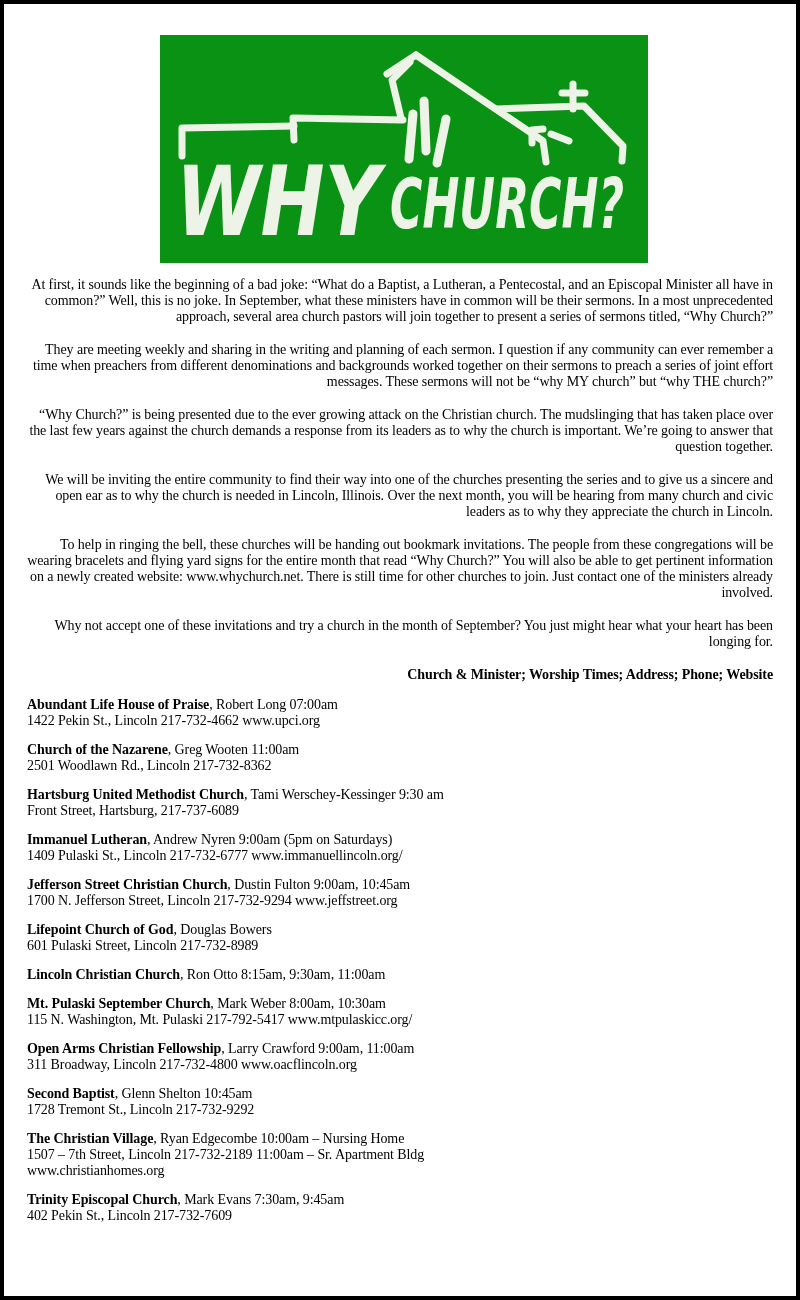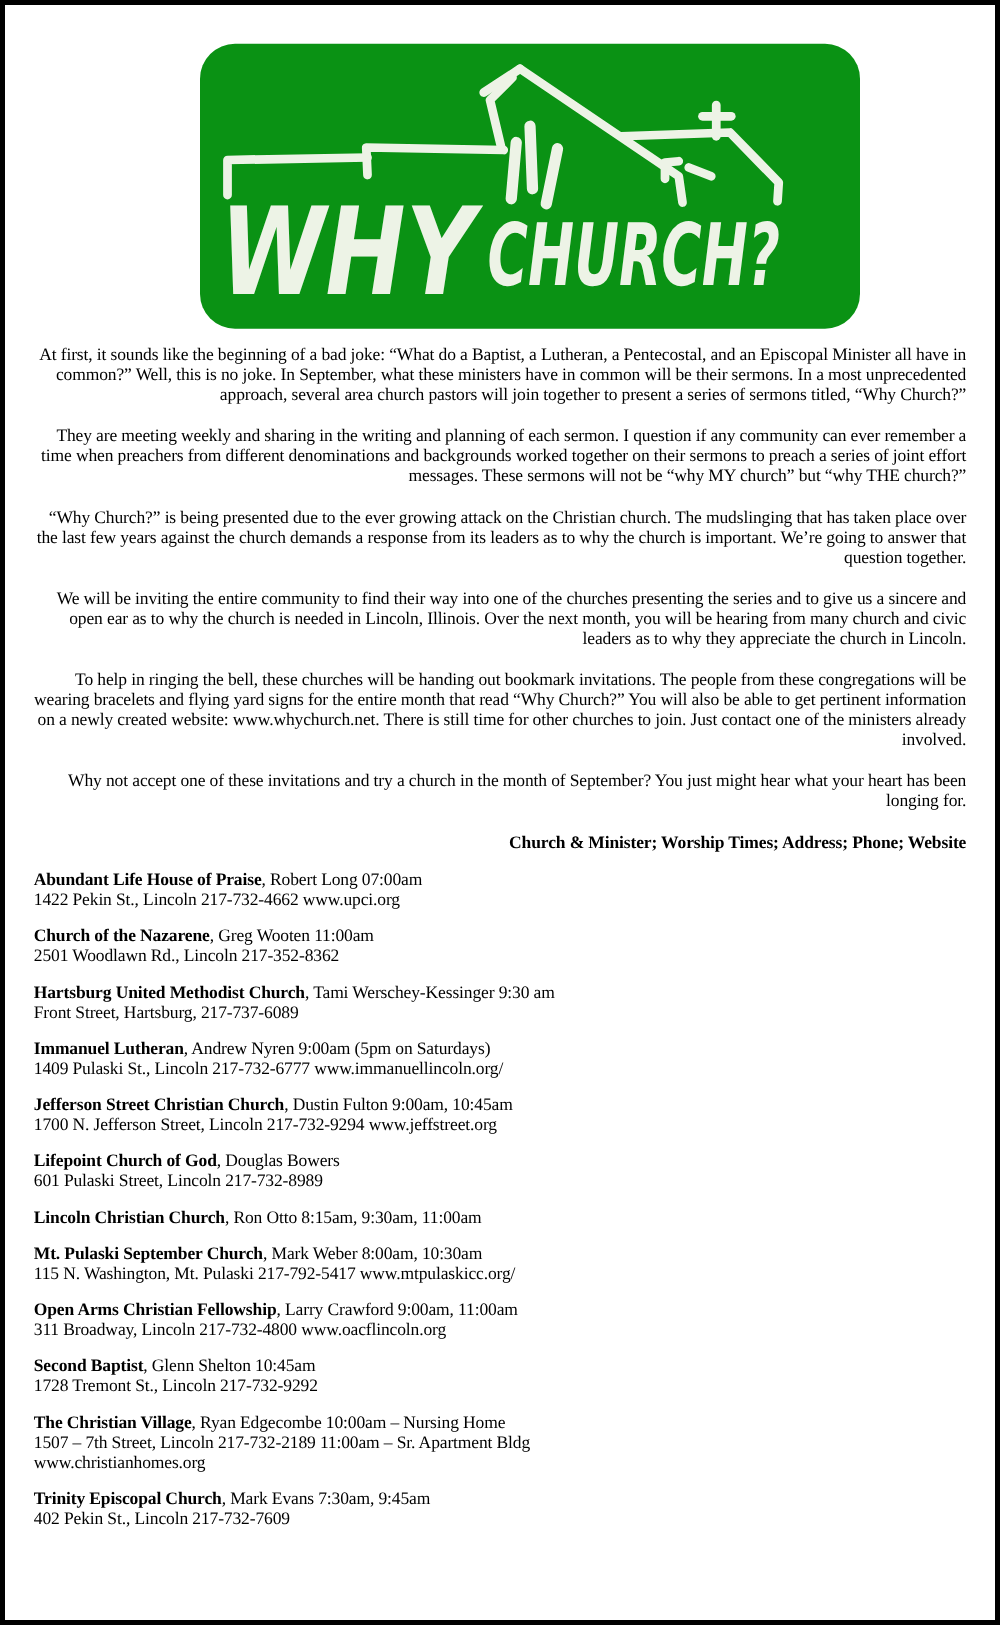--- a/index.html
+++ b/index.html
@@ -8,25 +8,24 @@
     width: 800px;
     height: 1300px;
     margin: 0 auto;
     background: #ffffff;
     border: 4px solid #000000;
     overflow: hidden;
     font-family: "Liberation Serif", serif;
     color: #000000;
   }
   .logo {
-    width: 528px;
+    width: 488px;
     height: 228px;
     margin: 31px 0 0 156px;
     background: #0a9214; 
-    border-radius: 28px;
   }
   .logo svg { display: block; }
   .content {
     margin: 14px 23px 0 23px;
     font-size: 14px;
     line-height: 16px;
     letter-spacing: -0.1px;
   }
   p.para { margin: 0 0 17px 0; text-align: right; }
   .dir-heading {
@@ -85,21 +84,21 @@
 </div>
     <div class="dir-heading">Church &amp; Minister; Worship Times; Address; Phone; Website</div>
     <div>
   <div class="entry">
     <div class="entry-line1"><span class="entry-name">Abundant Life House of Praise</span><span class="entry-details">, Robert Long 07:00am</span></div>
   <div class="entry-line">1422 Pekin St., Lincoln 217-732-4662 www.upci.org</div>
         </div>
 
   <div class="entry">
     <div class="entry-line1"><span class="entry-name">Church of the Nazarene</span><span class="entry-details">, Greg Wooten 11:00am</span></div>
-  <div class="entry-line">2501 Woodlawn Rd., Lincoln 217-352-8362</div>
+  <div class="entry-line">2501 Woodlawn Rd., Lincoln 217-732-8362</div>
         </div>
 
   <div class="entry">
     <div class="entry-line1"><span class="entry-name">Hartsburg United Methodist Church</span><span class="entry-details">, Tami Werschey-Kessinger 9:30 am</span></div>
   <div class="entry-line">Front Street, Hartsburg, 217-737-6089</div>
         </div>
 
   <div class="entry">
     <div class="entry-line1"><span class="entry-name">Immanuel Lutheran</span><span class="entry-details">, Andrew Nyren 9:00am (5pm on Saturdays)</span></div>
   <div class="entry-line">1409 Pulaski St., Lincoln 217-732-6777 www.immanuellincoln.org/</div>

